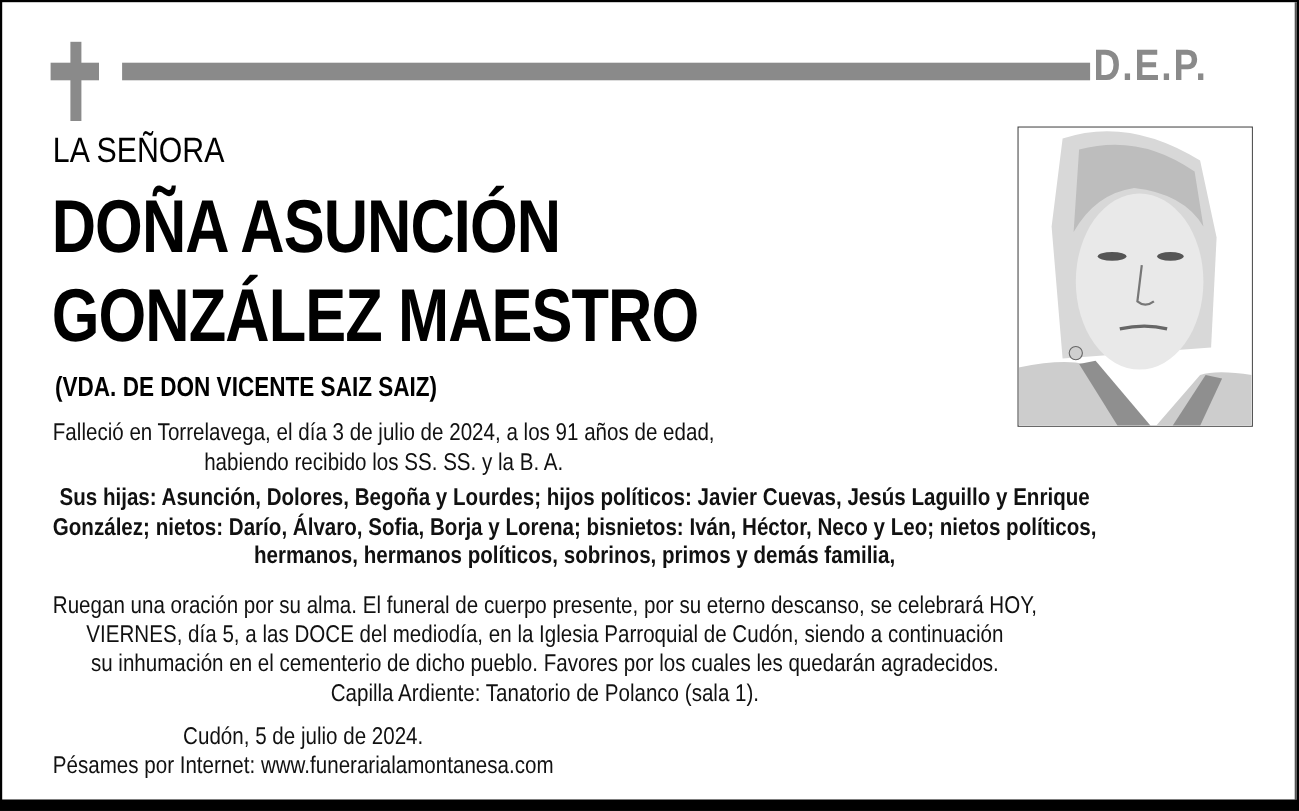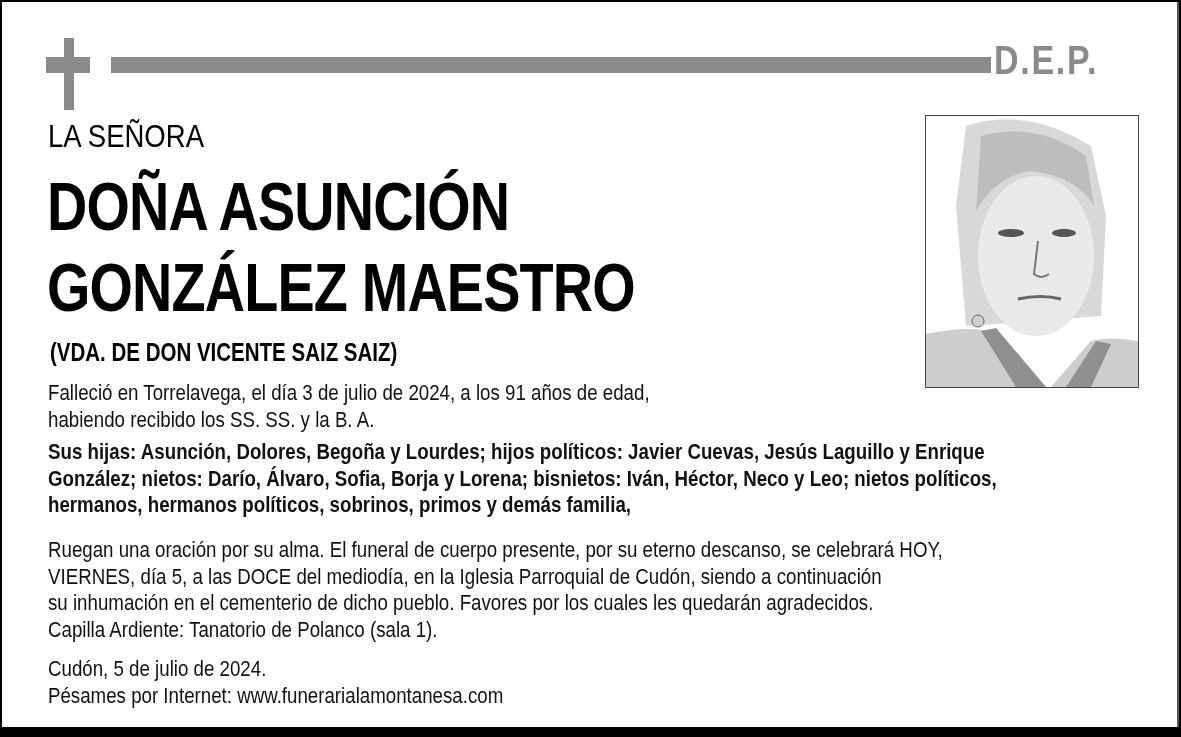--- a/index.html
+++ b/index.html
@@ -1,19 +1,19 @@
 <!DOCTYPE html>
 <html><head>
 <meta charset="utf-8">
 <style>
   html, body { margin:0; padding:0; background:#000; }
   body { width:1181px; height:737px; position:relative; overflow:hidden; }
   .card {
     position:absolute; left:2px; top:2px; width:1175px; height:725px;
-    background:#fff; border-right:2px solid #555;
+    background:#fff; border-right:2px solid #555;text-align:center;
   }
   .bottom-bar { position:absolute; left:0; top:727px; width:1181px; height:10px; background:#000; }
   .cross-v { position:absolute; left:62px; top:36px; width:10px; height:72px; background:#8a8a8a; }
   .cross-h { position:absolute; left:44px; top:55px; width:44px; height:16px; background:#8a8a8a; }
   .rule { position:absolute; left:109px; top:55px; width:880px; height:16px; background:#8a8a8a; }
   .dep {
     position:absolute; left:992px; top:36px; font-family:"Liberation Sans", sans-serif;
     font-weight:bold; font-size:40px; color:#8a8a8a; letter-spacing:2px; transform:scaleX(0.85); transform-origin:left top;
   }
   .senora {

